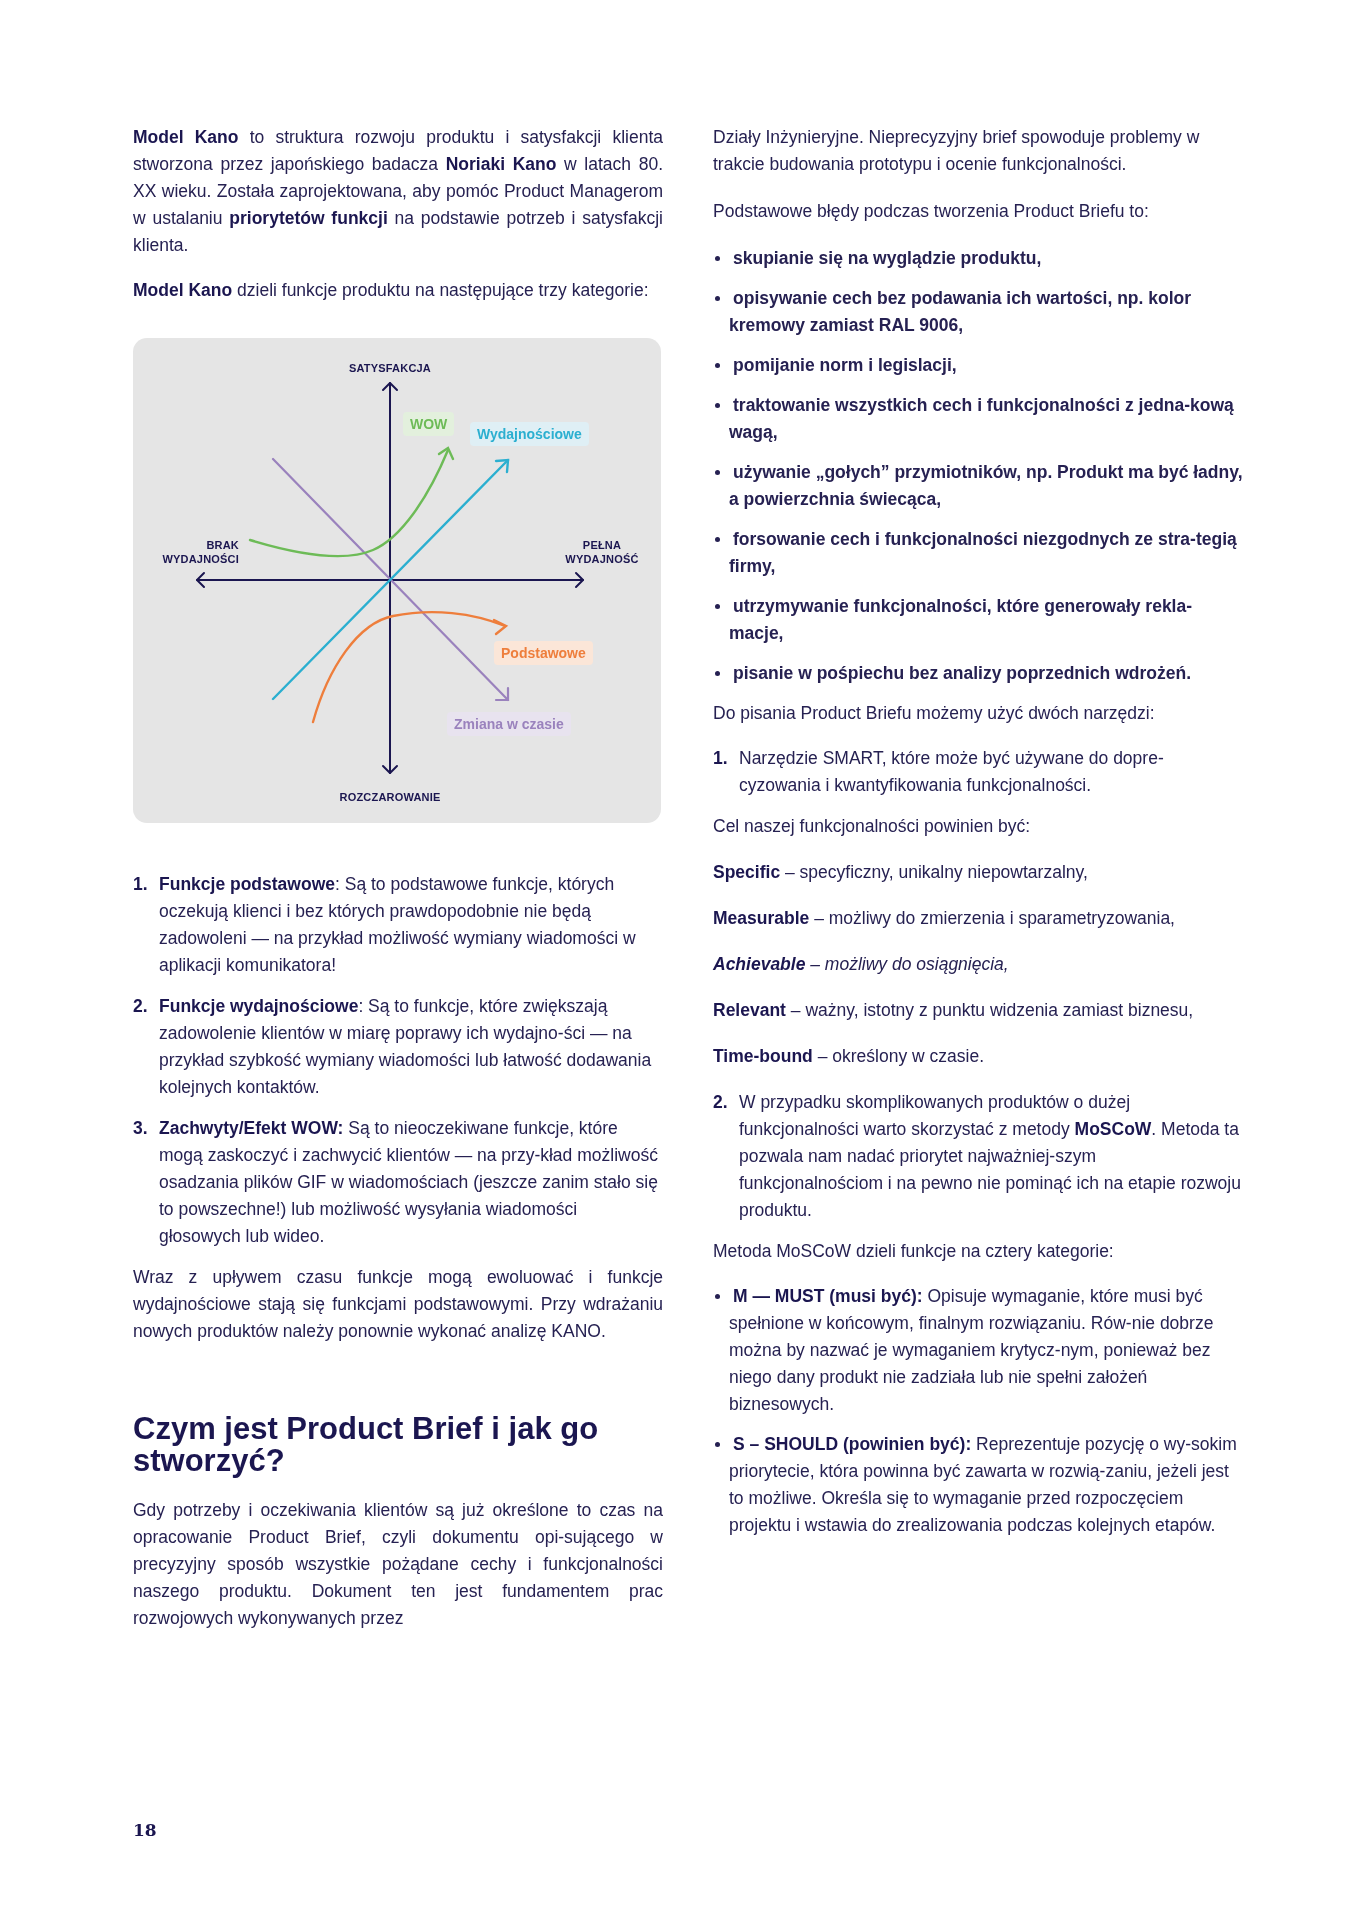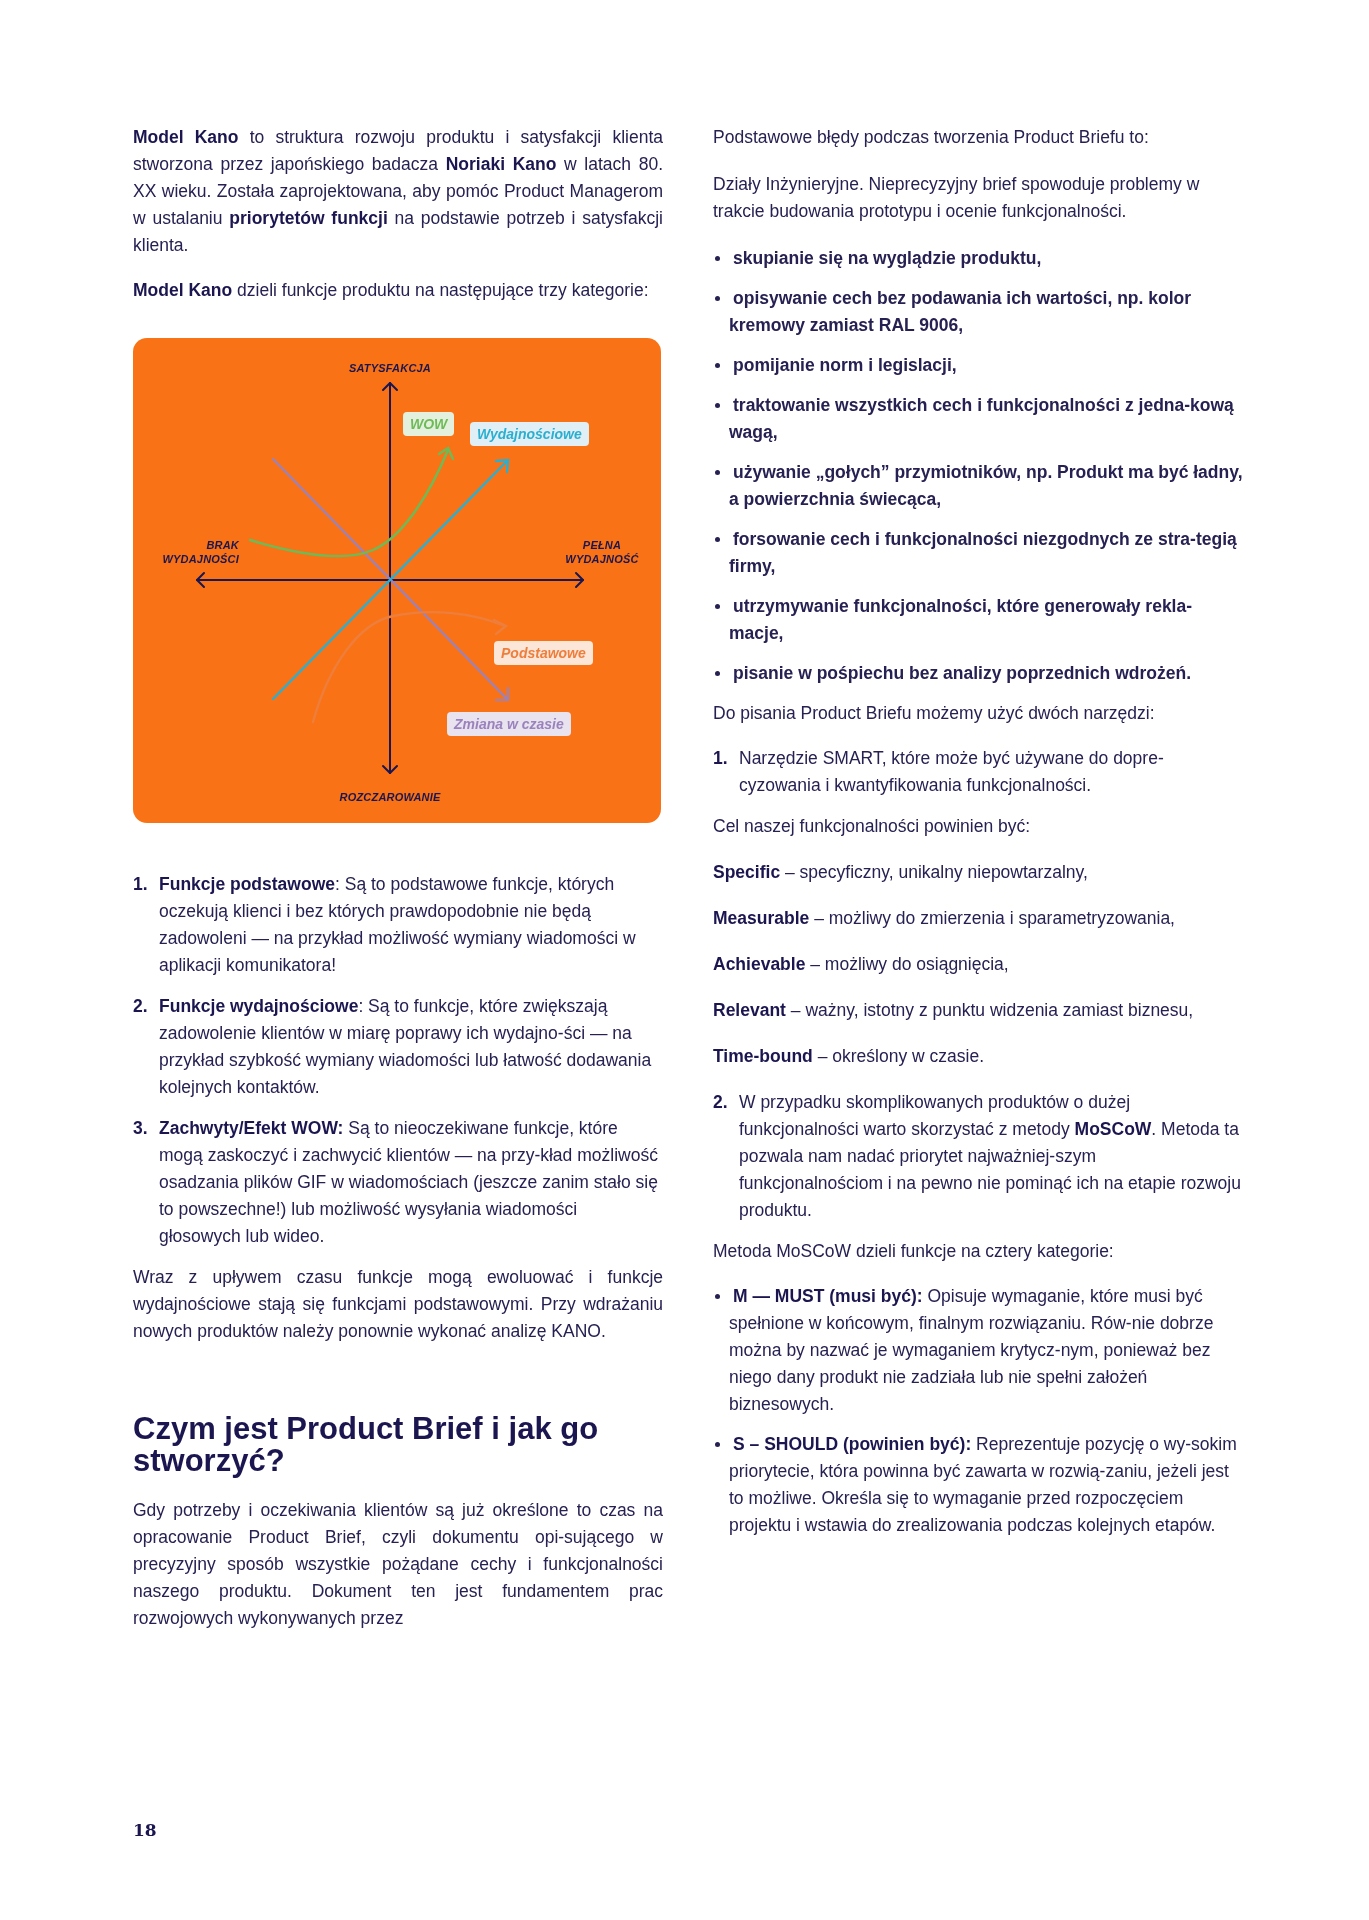--- a/index.html
+++ b/index.html
@@ -7,22 +7,22 @@
     width:1369px; height:1920px; background:#ffffff; position:relative; overflow:hidden;
     font-family:"Liberation Sans", "DejaVu Sans", sans-serif; color:#1f1a4d;
   }
   .col { position:absolute; font-size:17.5px; line-height:27px; color:#262152; }
   .col-left { left:133px; top:124px; width:530px; }
   .col-right { left:713px; top:124px; width:530px; }
   p { margin:0 0 18px 0; }
   .justify { text-align:justify; }
   b, .b { font-weight:700; color:#1b1650; }
   .chart-box {
-    position:relative; width:528px; height:485px; background:#f97316;
-    border-radius:14px; margin:34px 0 48px 0;font-style:italic;
+    position:relative; width:528px; height:485px; background:#e5e5e5;
+    border-radius:14px; margin:34px 0 48px 0;
   }
   .chart-box svg { position:absolute; left:0; top:0; }
   .axis-label {
     position:absolute; font-size:11px; font-weight:700; line-height:14px;
     color:#1b1650; letter-spacing:0.2px;
   }
   .tag {
     position:absolute; font-size:14px; line-height:24px; padding:0 7px;
     border-radius:4px; font-weight:600; white-space:nowrap;
   }
@@ -112,22 +112,22 @@
     <li><span class="n">3.</span><b>Zachwyty/Efekt WOW:</b><span> Są to nieoczekiwane funkcje, które mogą zaskoczyć i zachwycić klientów — na przy-kład możliwość osadzania plików GIF w wiadomościach (jeszcze zanim stało się to powszechne!) lub możliwość wysyłania wiadomości głosowych lub wideo.</span></li>
   </ol>
 
   <p class="justify">Wraz z upływem czasu funkcje mogą ewoluować i funkcje wydajnościowe stają się funkcjami podstawowymi. Przy wdrażaniu nowych produktów należy ponownie wykonać analizę KANO.</p>
 
   <h2>Czym jest Product Brief i jak go stworzyć?</h2>
   <p class="justify">Gdy potrzeby i oczekiwania klientów są już określone to czas na opracowanie Product Brief, czyli dokumentu opi-sującego w precyzyjny sposób wszystkie pożądane cechy i funkcjonalności naszego produktu. Dokument ten jest fundamentem prac rozwojowych wykonywanych przez</p>
 </div>
 
 <div class="col col-right">
+  <p style="margin-bottom:20px;">Działy Inżynieryjne. Nieprecyzyjny brief spowoduje problemy w trakcie budowania prototypu i ocenie funkcjonalności.</p>
   <p style="margin-bottom:20px;">Podstawowe błędy podczas tworzenia Product Briefu to:</p>
-  <p style="margin-bottom:20px;">Działy Inżynieryjne. Nieprecyzyjny brief spowoduje problemy w trakcie budowania prototypu i ocenie funkcjonalności.</p>
 
   <ul class="bul">
     <li><span class="t">skupianie się na wyglądzie produktu,</span></li>
     <li><span class="t">opisywanie cech bez podawania ich wartości, np. kolor kremowy zamiast RAL 9006,</span></li>
     <li><span class="t">pomijanie norm i legislacji,</span></li>
     <li><span class="t">traktowanie wszystkich cech i funkcjonalności z jedna-kową wagą,</span></li>
     <li><span class="t">używanie „gołych” przymiotników, np. Produkt ma być ładny, a powierzchnia świecąca,</span></li>
     <li><span class="t">forsowanie cech i funkcjonalności niezgodnych ze stra-tegią firmy,</span></li>
     <li><span class="t">utrzymywanie funkcjonalności, które generowały rekla-macje,</span></li>
     <li><span class="t">pisanie w pośpiechu bez analizy poprzednich wdrożeń.</span></li>
@@ -137,21 +137,21 @@
 
   <ol class="num" style="margin-bottom:6px;">
     <li><span class="n">1.</span><span>Narzędzie SMART, które może być używane do dopre-cyzowania i kwantyfikowania funkcjonalności.</span></li>
   </ol>
 
   <p style="margin-bottom:19px;">Cel naszej funkcjonalności powinien być:</p>
 
   <div>
     <p style="margin-bottom:19px;"><b>Specific</b><span> – specyficzny, unikalny niepowtarzalny,</span></p>
     <p style="margin-bottom:19px;"><b>Measurable</b><span> – możliwy do zmierzenia i sparametryzowania,</span></p>
-    <p style="margin-bottom:19px;"><b>Achievable</b><span> – możliwy do osiągnięcia,</span></p>
+    <p style="margin-bottom:19px;font-style:italic;"><b>Achievable</b><span> – możliwy do osiągnięcia,</span></p>
     <p class="justify" style="margin-bottom:19px;"><b>Relevant</b><span> – ważny, istotny z punktu widzenia zamiast biznesu,</span></p>
     <p style="margin-bottom:19px;"><b>Time-bound</b><span> – określony w czasie.</span></p>
   </div>
 
   <ol class="num" style="margin-bottom:8px;">
     <li><span class="n">2.</span><span>W przypadku skomplikowanych produktów o dużej funkcjonalności warto skorzystać z metody </span><b>MoSCoW</b><span>. Metoda ta pozwala nam nadać priorytet najważniej-szym funkcjonalnościom i na pewno nie pominąć ich na etapie rozwoju produktu.</span></li>
   </ol>
 
   <p>Metoda MoSCoW dzieli funkcje na cztery kategorie:</p>
 

